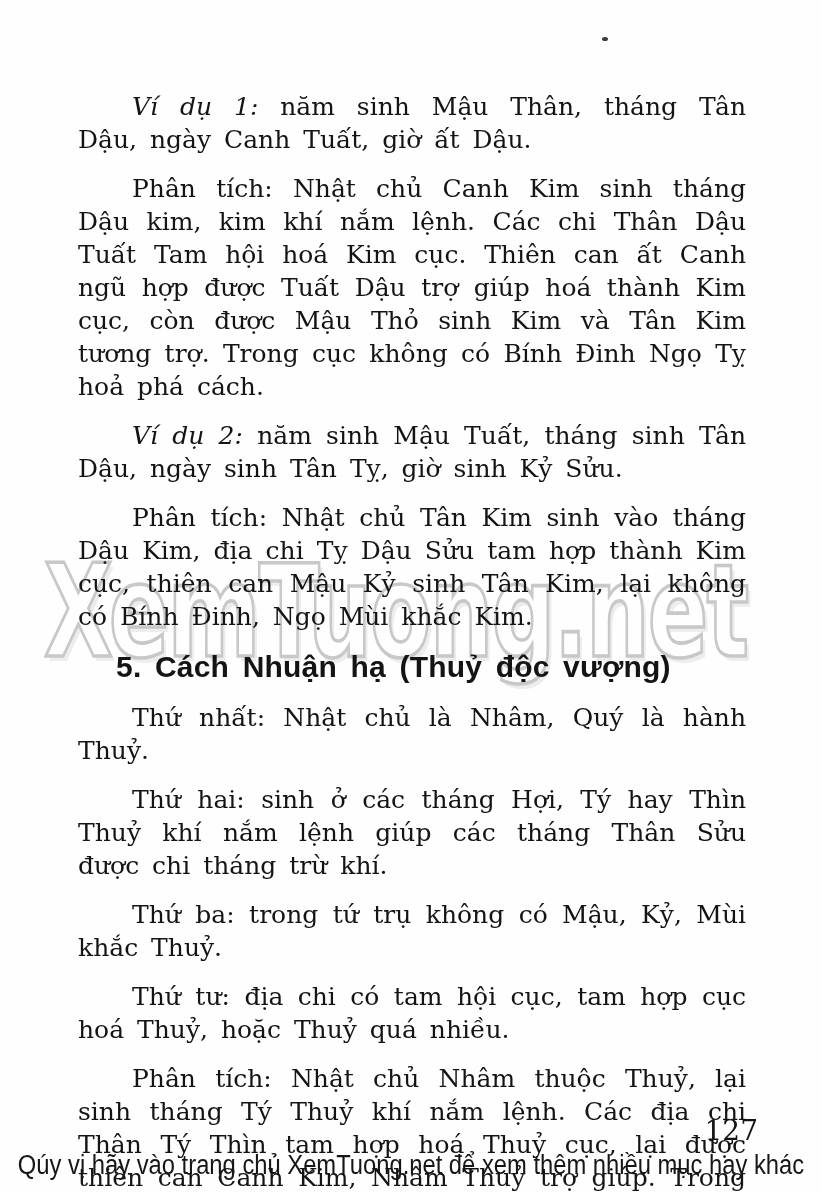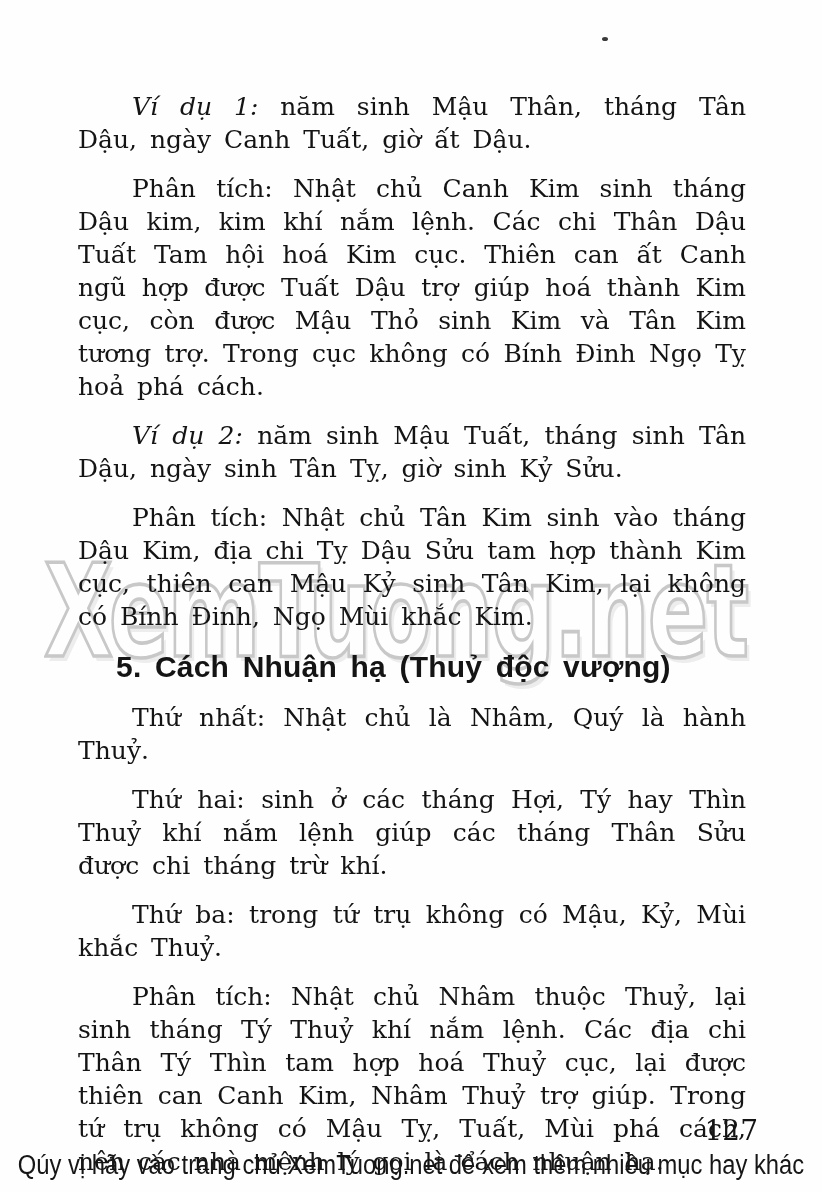--- a/index.html
+++ b/index.html
@@ -131,20 +131,23 @@
     </p>
 
     <p class="para">
       <span>Thứ hai: sinh ở các tháng Hợi, Tý hay Thìn Thuỷ khí nắm lệnh giúp các tháng Thân Sửu được chi tháng trừ khí.</span>
     </p>
 
     <p class="para">
       <span>Thứ ba: trong tứ trụ không có Mậu, Kỷ, Mùi khắc Thuỷ.</span>
     </p>
 
+    <p class="para">
+      <span>Thứ tư: địa chi có tam hội cục, tam hợp cục hoá Thuỷ, hoặc Thuỷ quá nhiều.</span>
+    </p>
 
 
     <p class="para">
       <span>Phân tích: Nhật chủ Nhâm thuộc Thuỷ, lại sinh tháng Tý Thuỷ khí nắm lệnh. Các địa chi Thân Tý Thìn tam hợp hoá Thuỷ cục, lại được thiên can Canh Kim, Nhâm Thuỷ trợ giúp. Trong tứ trụ không có Mậu Tỵ, Tuất, Mùi phá cách, nên các nhà mệnh lý gọi là cách nhuận hạ.</span>
     </p>
 
   </div>
 
   <div class="page-number">127</div>
 

